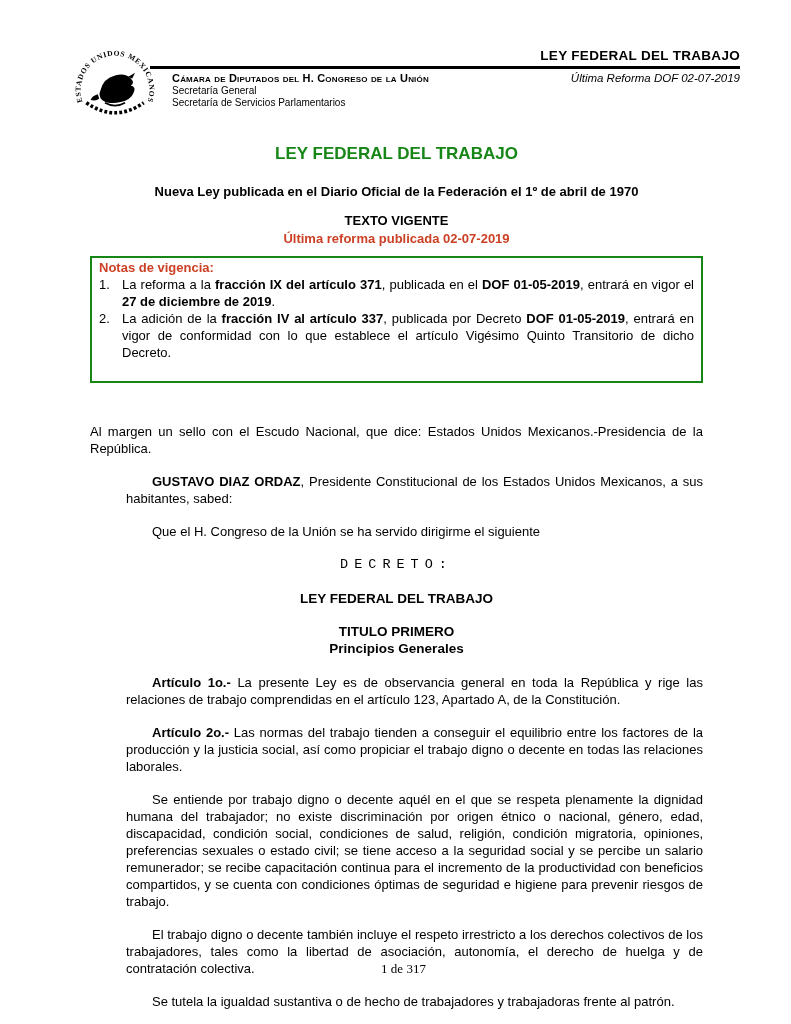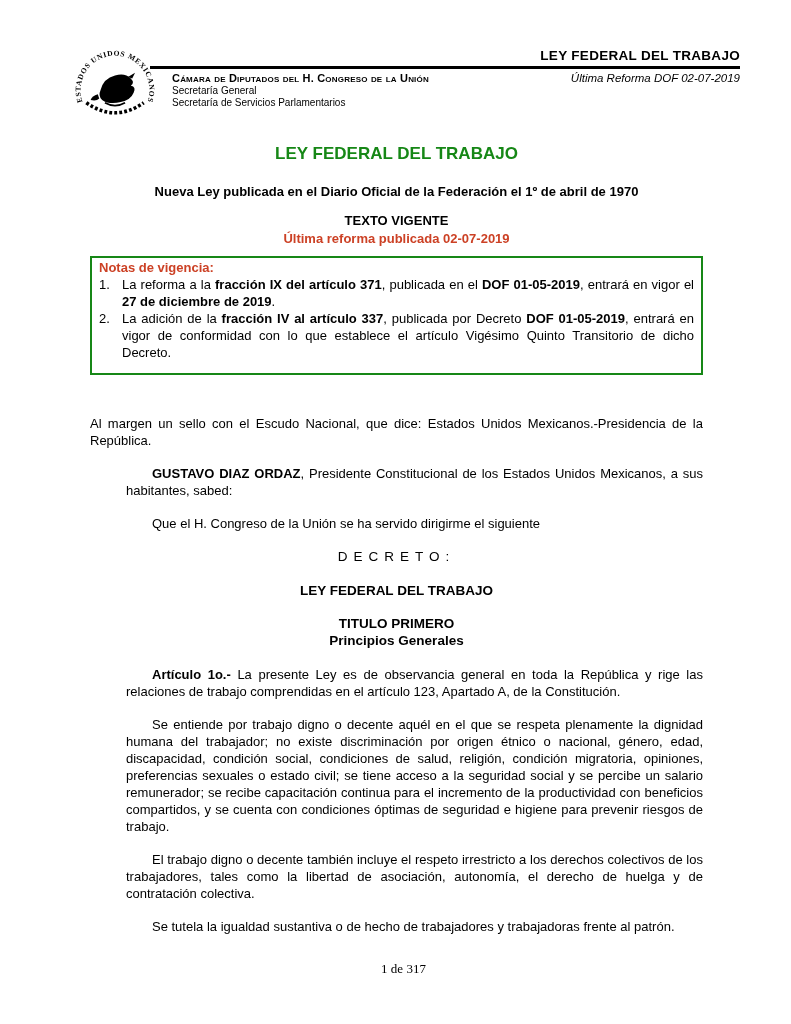--- a/index.html
+++ b/index.html
@@ -55,33 +55,33 @@
     font-size: 17px; font-weight: bold; text-align: center;
     color: var(--title-green, #168716);
   }
   .pub-note { margin: 18px 0 0 0; font-weight: bold; text-align: center; }
   .texto-vigente { margin: 12px 0 0 0; font-weight: bold; text-align: center; }
   .last-reform { margin: 1px 0 0 0; font-weight: bold; text-align: center; }
 
   .notes-box {
     margin-top: 9px;
     border: 2px solid var(--box-green, #168716);
-    padding: 1px 7px 12px 7px;
+    padding: 1px 7px 20px 7px;
   }
   .notes-label { font-weight: bold; color: var(--accent-red, #cc4125); }
   .note-item { display: flex; margin-top: 0; }
   .note-num { width: 23px; flex: 0 0 23px; }
   .note-body { flex: 1; text-align: justify; }
 
   .para { margin: 16px 0 0 0; }
   .ind { text-indent: 26px; margin-left: 36px; }
   .sp-above { margin-top: 40px; }
   .decreto {
     margin: 16px 0 0 0; text-align: center;
-    letter-spacing: 6px; font-size: 13.5px;
+    letter-spacing: 6px; font-size: 13.5px; font-family: Liberation Mono, monospace;
   }
   .law-heading { margin: 16px 0 0 0; font-weight: bold; font-size: 13.5px; text-align: center; }
   .titulo-block { margin: 16px 0 0 0; text-align: center; font-weight: bold; font-size: 13.5px; line-height: 1.25; }
 
   
   .page-number {
     position: absolute; left: 16px; right: 0; bottom: 47px;
     text-align: center;
     font-family: "Liberation Serif", serif;
     font-size: 13px;
@@ -151,20 +151,21 @@
 
     <p class="law-heading">LEY FEDERAL DEL TRABAJO</p>
 
     <div class="titulo-block">
       <div>TITULO PRIMERO</div>
       <div>Principios Generales</div>
     </div>
 
     <p class="para ind"><span class="b">Artículo 1o.-</span><span> La presente Ley es de observancia general en toda la República y rige las relaciones de trabajo comprendidas en el artículo 123, Apartado A, de la Constitución.</span></p>
 
+    <p class="para ind"><span class="b">Artículo 2o.-</span><span> Las normas del trabajo tienden a conseguir el equilibrio entre los factores de la producción y la justicia social, así como propiciar el trabajo digno o decente en todas las relaciones laborales.</span></p>
 
     <p class="para ind">Se entiende por trabajo digno o decente aquél en el que se respeta plenamente la dignidad humana del trabajador; no existe discriminación por origen étnico o nacional, género, edad, discapacidad, condición social, condiciones de salud, religión, condición migratoria, opiniones, preferencias sexuales o estado civil; se tiene acceso a la seguridad social y se percibe un salario remunerador; se recibe capacitación continua para el incremento de la productividad con beneficios compartidos, y se cuenta con condiciones óptimas de seguridad e higiene para prevenir riesgos de trabajo.</p>
 
     <p class="para ind">El trabajo digno o decente también incluye el respeto irrestricto a los derechos colectivos de los trabajadores, tales como la libertad de asociación, autonomía, el derecho de huelga y de contratación colectiva.</p>
 
     <p class="para ind">Se tutela la igualdad sustantiva o de hecho de trabajadores y trabajadoras frente al patrón.</p>
 
   </div>
 
   <div class="page-number">1 de 317</div>

